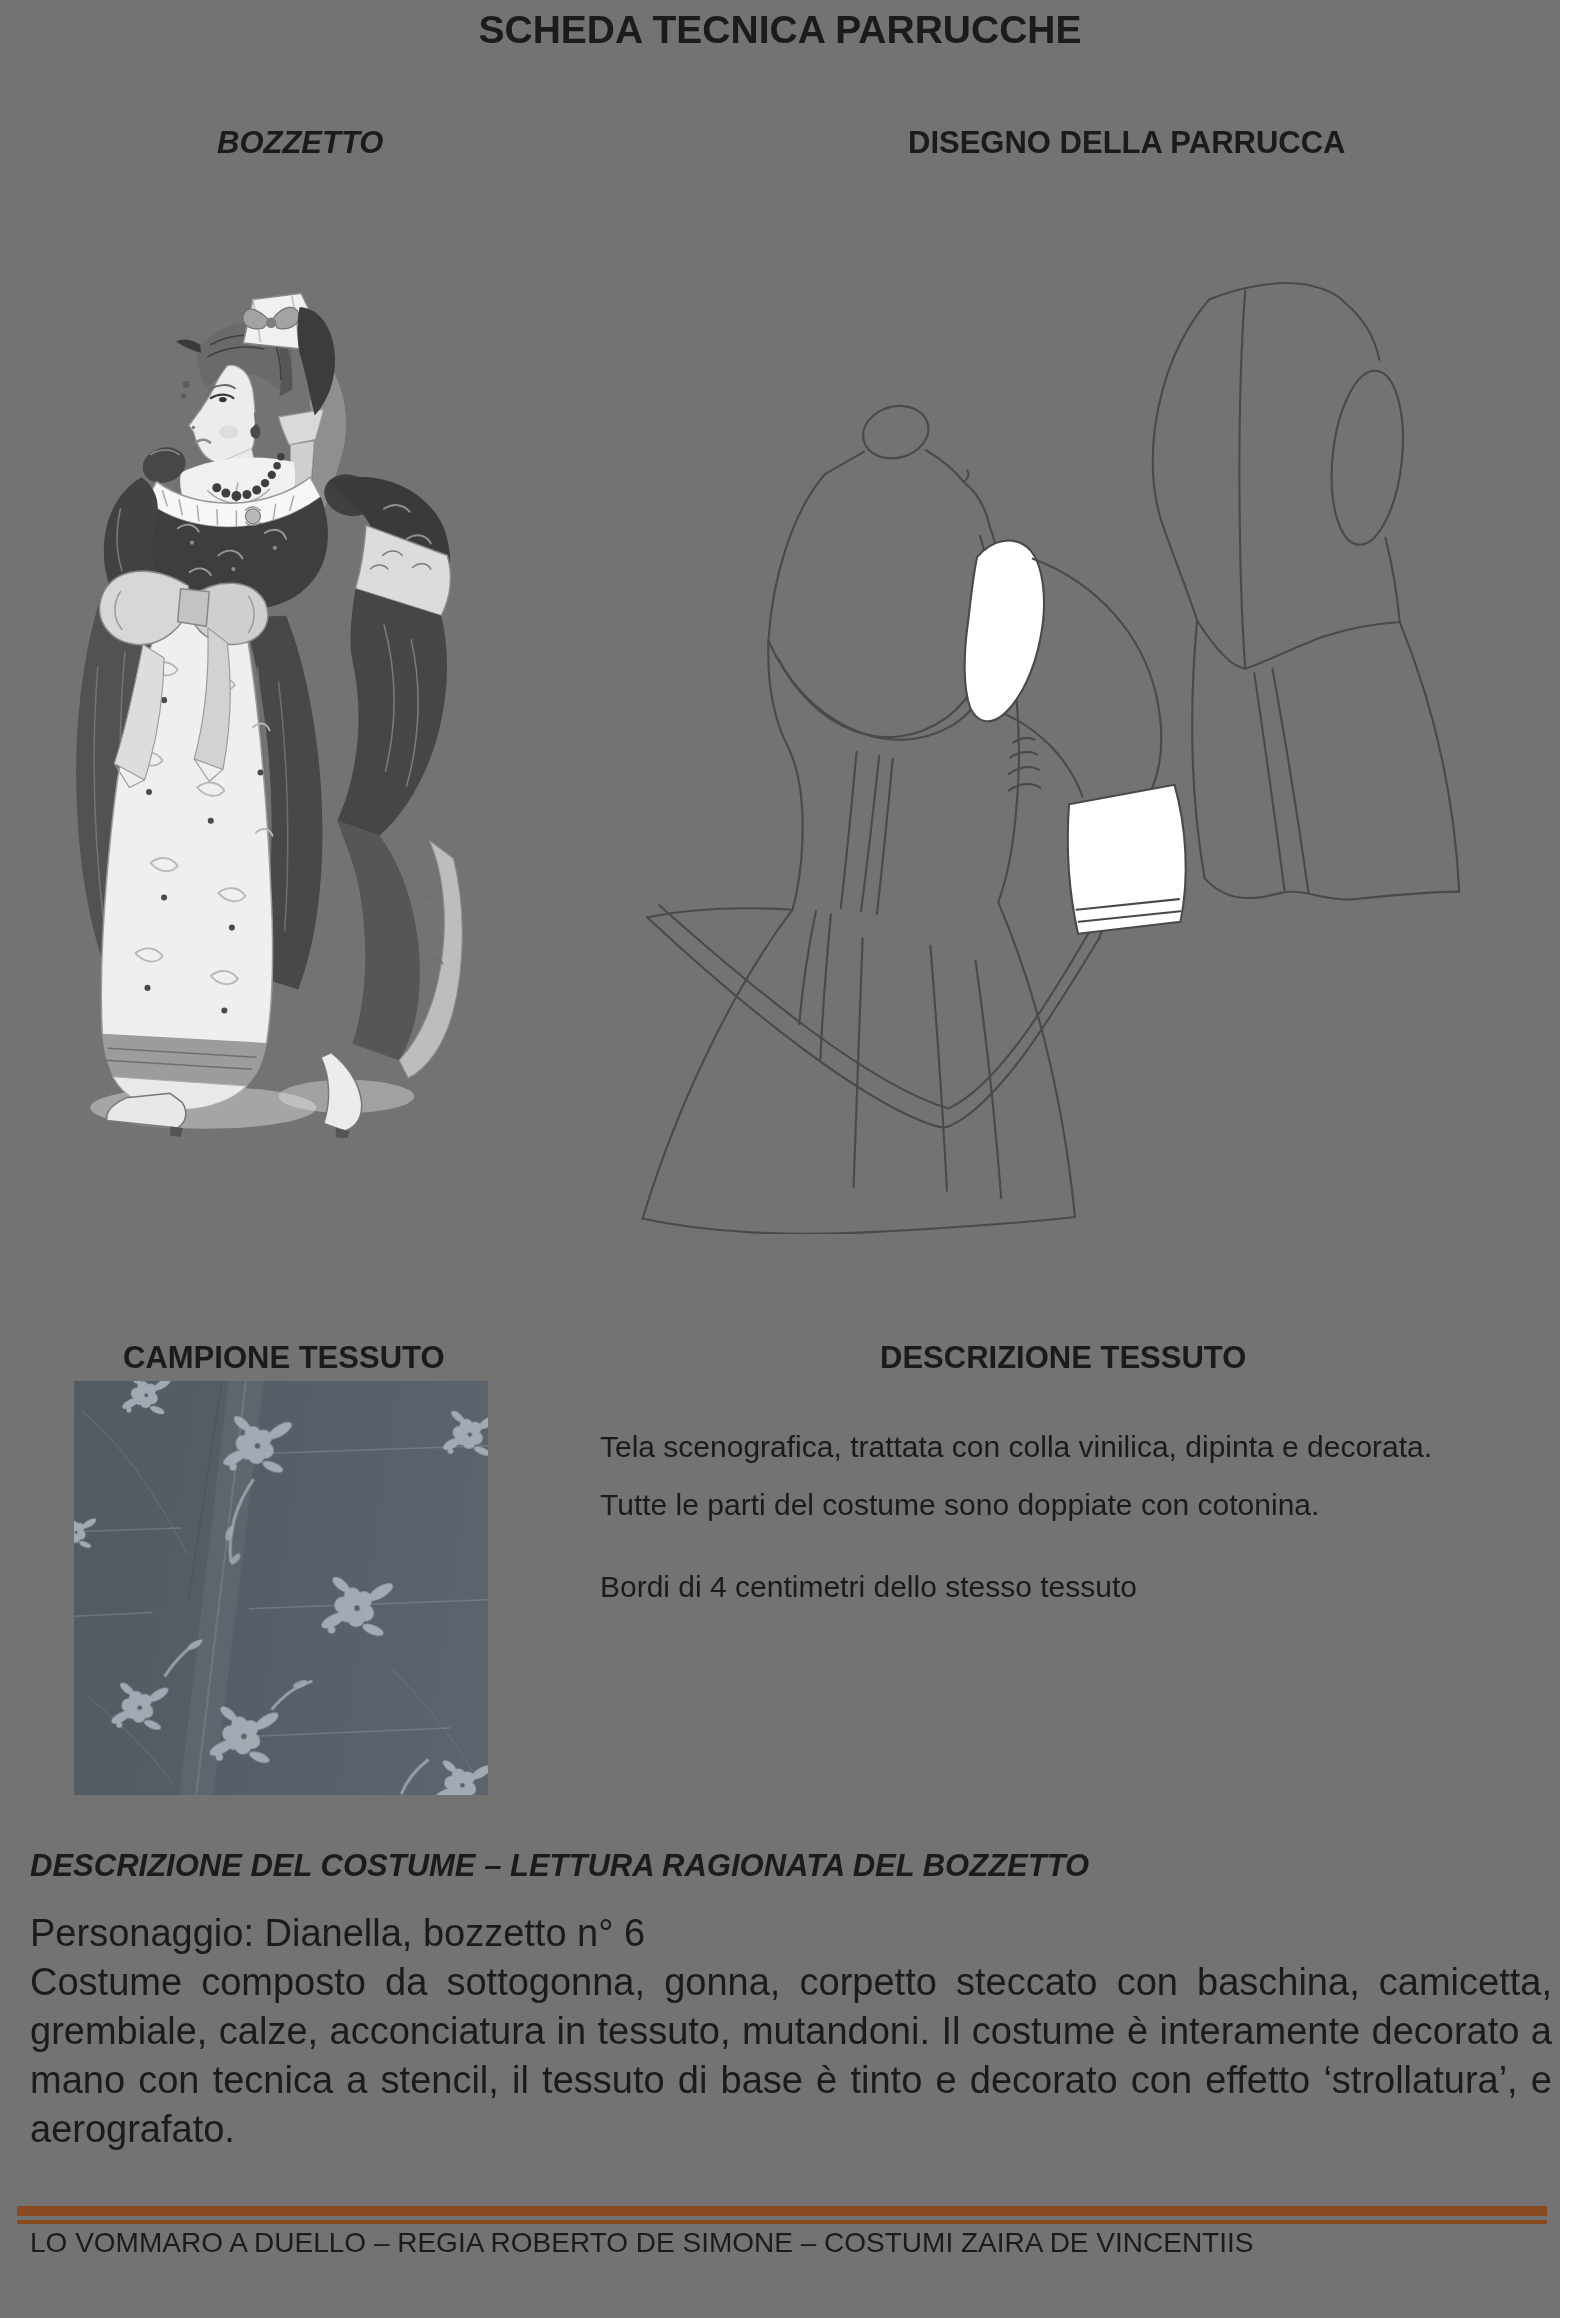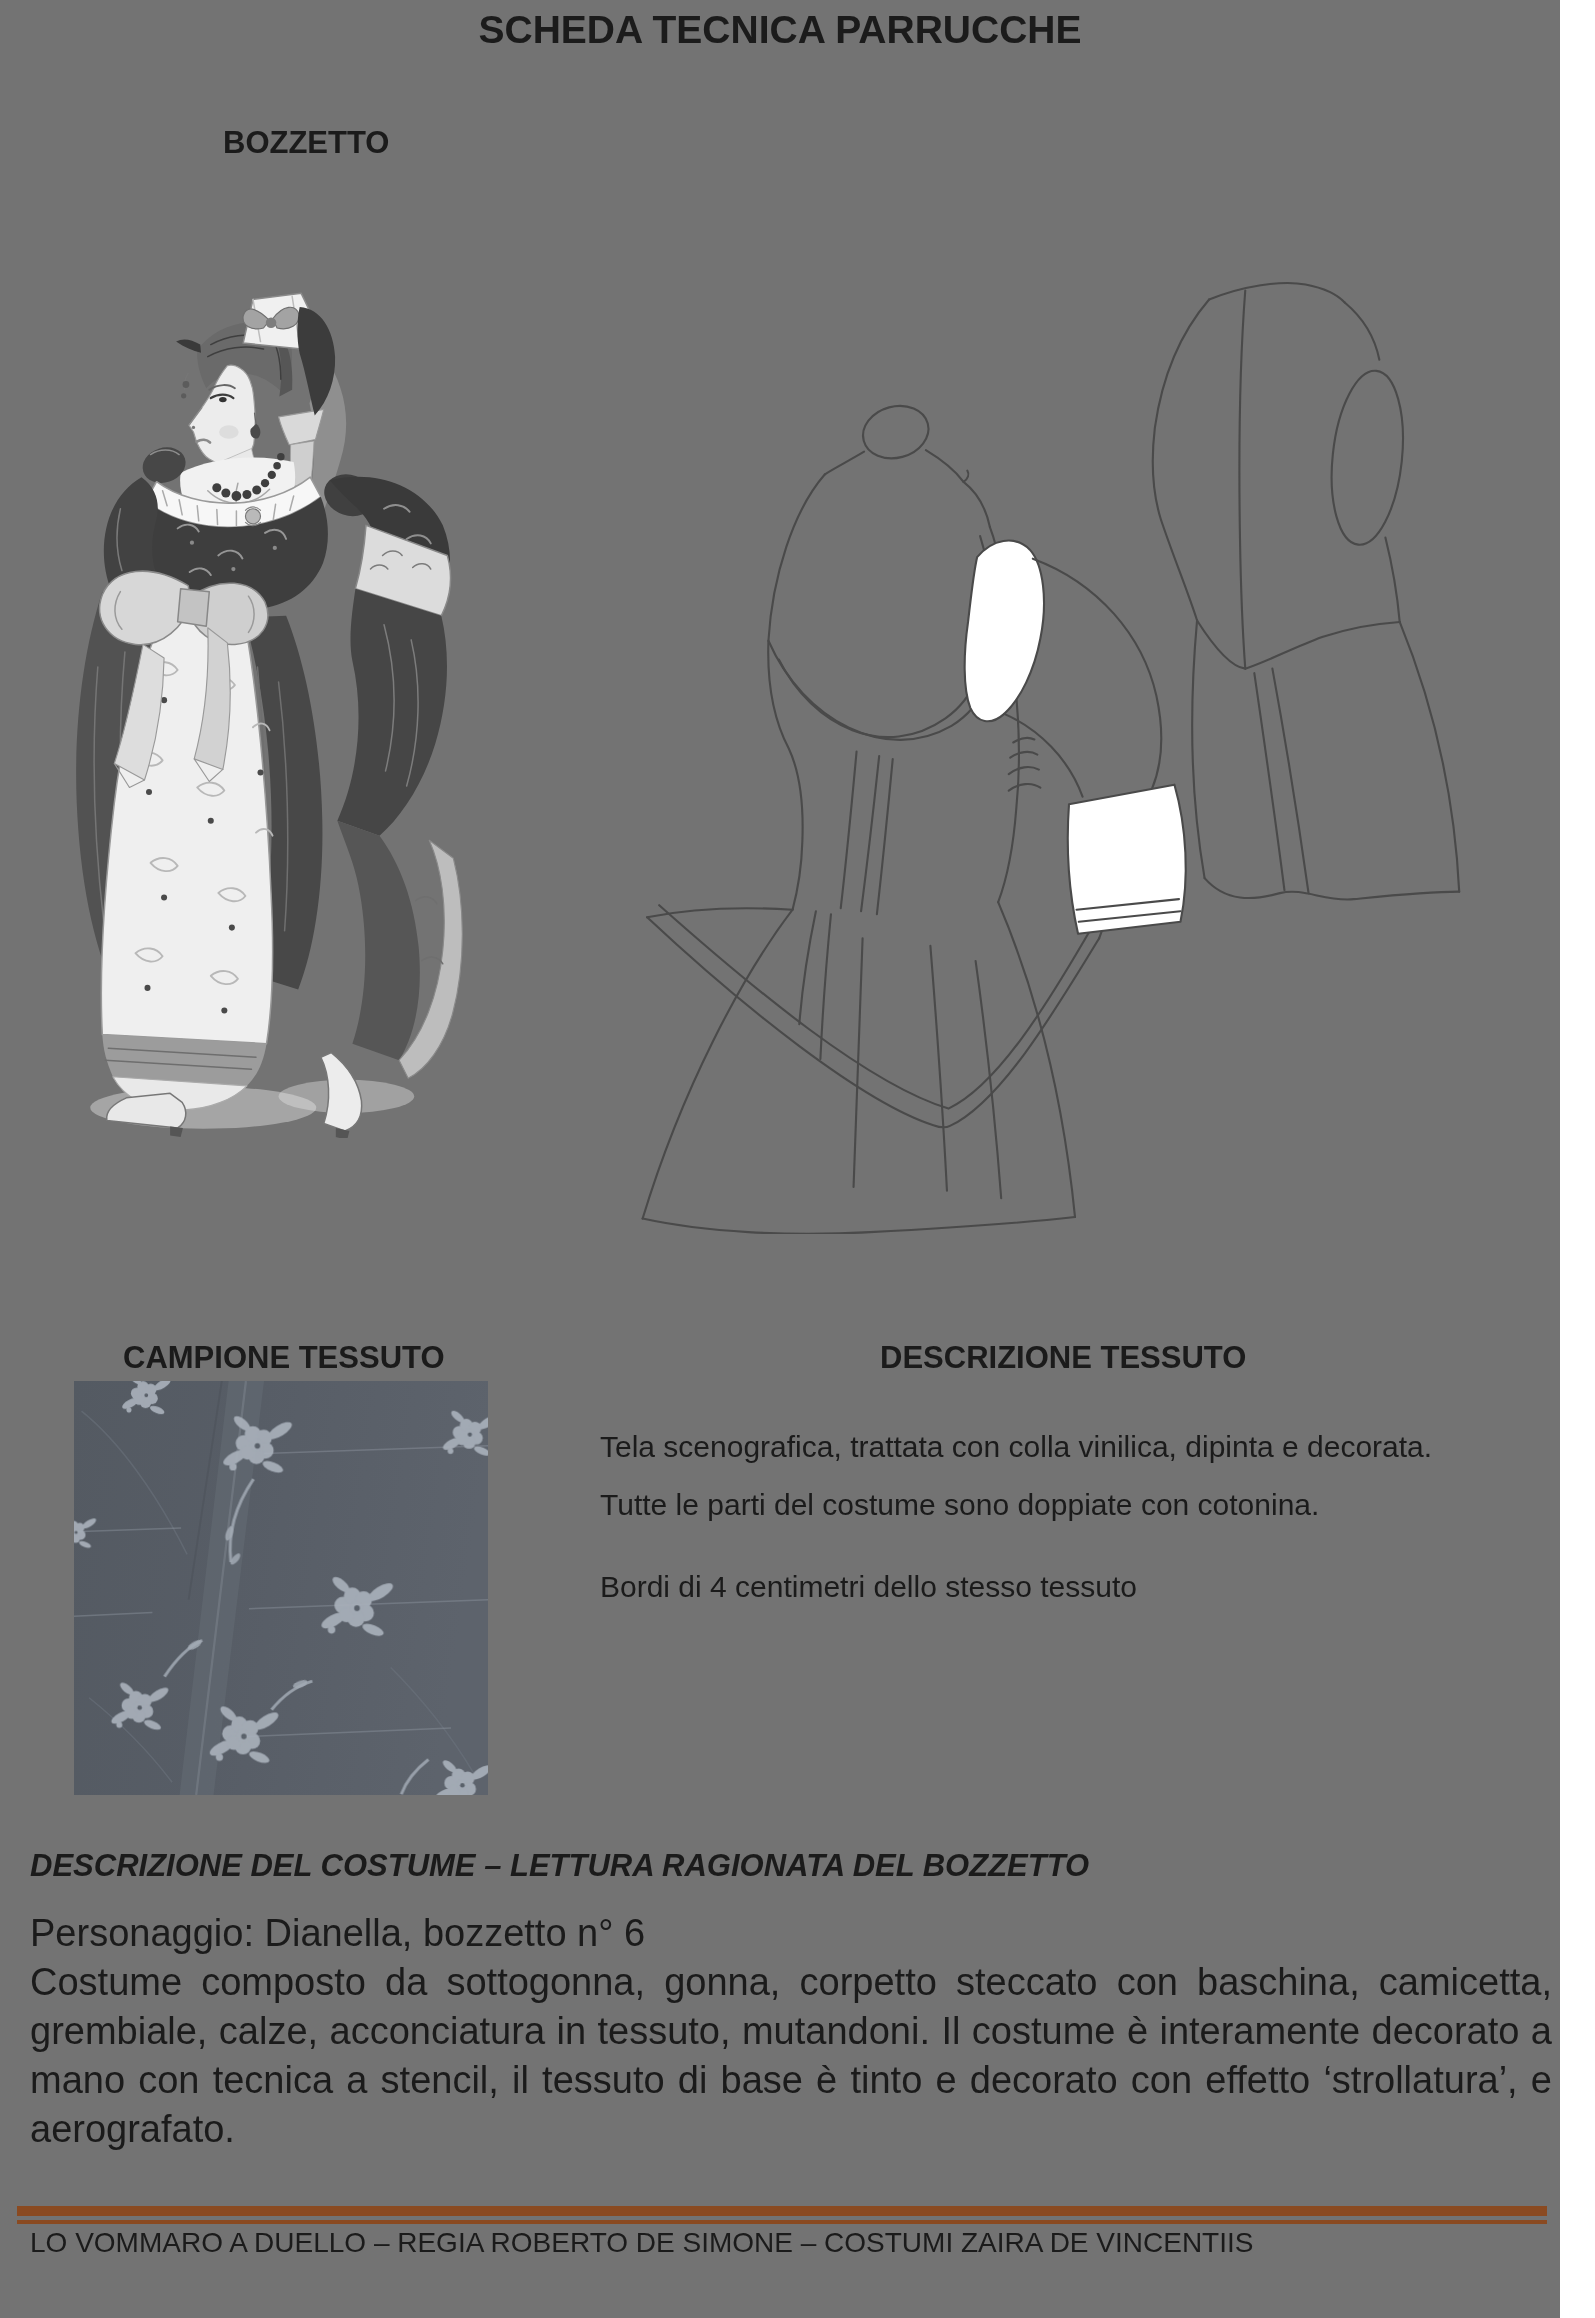--- a/index.html
+++ b/index.html
@@ -1,21 +1,21 @@
 <!DOCTYPE html>
 <html style="font-size:12px"><head>
 <meta charset="utf-8">
 <style>
   html,body{margin:0;padding:0;background:#ffffff;}
   .page{position:relative;width:1560px;height:2319px;background:#737373;
         font-family:"Liberation Sans",sans-serif;color:#1b1b1b;overflow:hidden;}
   .title{position:absolute;left:0;top:7.5px;width:100%;text-align:center;
          font-size:39px;font-weight:bold;white-space:nowrap;}
   .sec-h{position:absolute;font-size:31px;font-weight:bold;white-space:nowrap;}
-  #h-bozzetto{left:223px;top:125px;}
+  #h-bozzetto{left:217px;top:125px;font-style:italic;}
   #h-parrucca{left:908px;top:125px;}
   #h-campione{left:123px;top:1340px;text-align:right;}
   #h-tessuto{left:880px;top:1340px;}
   .img{position:absolute;}
   #img-bozzetto{left:30px;top:260px;}
   #img-parrucca{left:614px;top:260px;}
   #img-tessuto{left:74px;top:1381px;}
   .tessuto-text{position:absolute;left:600px;top:1418px;width:927px;
                 font-size:30px;line-height:58px;}
   .tessuto-text .gap{margin-top:24px;}
@@ -28,20 +28,21 @@
   .footer-text{position:absolute;left:30px;top:2227px;font-size:28px;white-space:nowrap;}
 </style>
 </head>
 <body>
 
 <div class="page">
 
   <div class="title">SCHEDA TECNICA PARRUCCHE</div>
 
   <div class="sec-h" id="h-bozzetto">BOZZETTO</div>
+  <div class="sec-h" id="h-parrucca">DISEGNO DELLA PARRUCCA</div>
 
   <svg class="img" id="img-bozzetto" width="458" height="878" viewBox="0 0 608 1165" role="img">
     <g stroke-linecap="round" stroke-linejoin="round">
 
       <ellipse cx="230" cy="1125" rx="150" ry="28" fill="#e3e3e3" opacity="0.45"></ellipse>
       <ellipse cx="420" cy="1110" rx="90" ry="22" fill="#e6e6e6" opacity="0.4"></ellipse>
 
       <path d="M 392 128 C 418 168 428 214 412 266 C 404 294 392 328 382 354 L 364 348 C 377 298 382 238 371 190 Z" fill="#8f8f8f"></path>
       <path d="M 330 208 L 390 198 C 386 214 382 227 379 238 L 344 245 C 338 232 333 220 330 208 Z" fill="#d9d9d9" stroke="#999999" stroke-width="1.5"></path>
       <path d="M 346 245 L 377 240 C 375 282 371 320 364 352 L 351 354 C 347 318 345 280 346 245 Z" fill="#cfcfcf" stroke="#a0a0a0" stroke-width="1"></path>

